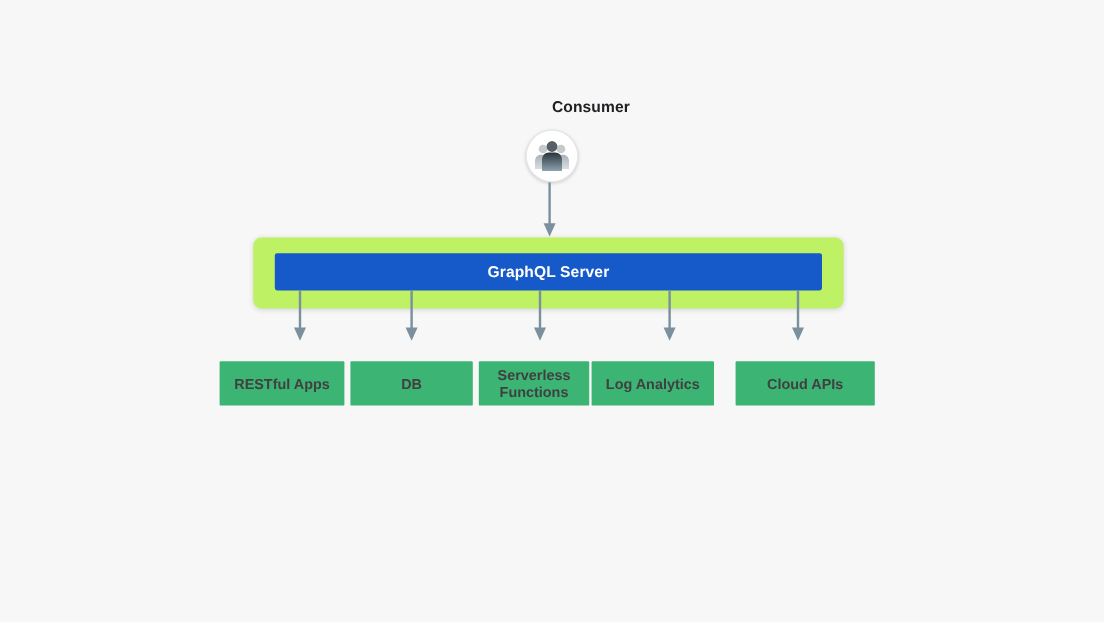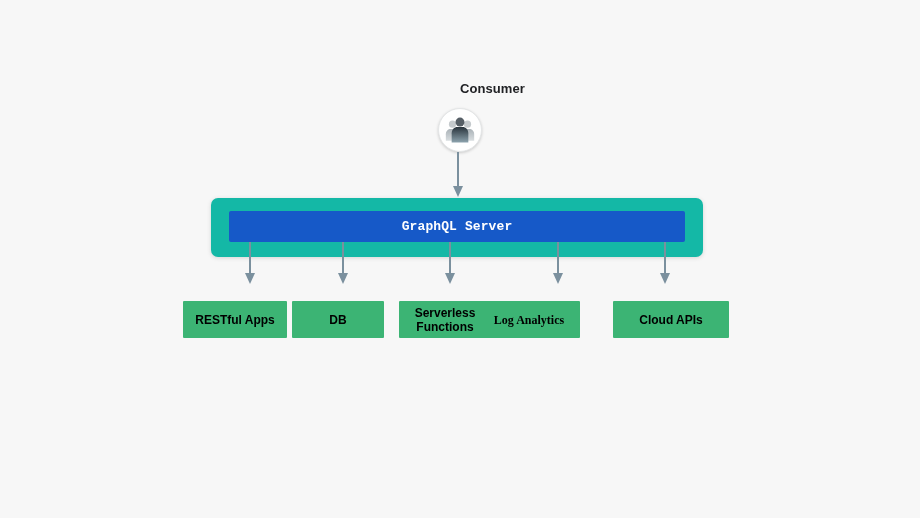--- a/index.html
+++ b/index.html
@@ -78,24 +78,23 @@
   .arrow-s4 { left: 552px; }
   .arrow-s5 { left: 659px; }
 
   
   .server-card {
     position: absolute;
     left: 211px;
     top: 198px;
     width: 492px;
     height: 59px;
-    background: #14b8a6;
+    background: #bef264;
     border-radius: 7px;
     box-shadow: 0 1px 4px rgba(60,64,67,0.18);
-    font-family: Liberation Mono, monospace;
   }
   .server-bar {
     position: absolute;
     left: 18px;
     top: 13px;
     width: 456px;
     height: 31px;
     background: #1659c8;
     border-radius: 2px;
     display: flex;
@@ -113,28 +112,28 @@
     top: 301px;
     height: 37px;
     background: #3cb474;
     border-radius: 1px;
     display: flex;
     align-items: center;
     justify-content: center;
     text-align: center;
     font-size: 12px;
     font-weight: bold;
-    color: #000000;
+    color: #404040;
     line-height: 14px;
     padding: 2px 4px;
   }
   .svc-1 { left: 183px; width: 104px; }
-  .svc-2 { left: 292px; width: 92px; }
+  .svc-2 { left: 292px; width: 102px; }
   .svc-3 { left: 399px; width: 92px; }
-  .svc-4 { left: 478px; width: 102px; font-family: Liberation Serif, serif; }
+  .svc-4 { left: 493px; width: 102px; }
   .svc-5 { left: 613px; width: 116px; }
 </style>
 </head>
 <body>
 
 <div class="stage">
 
   <div class="consumer-label">Consumer</div>
 
   <div class="consumer-icon">

